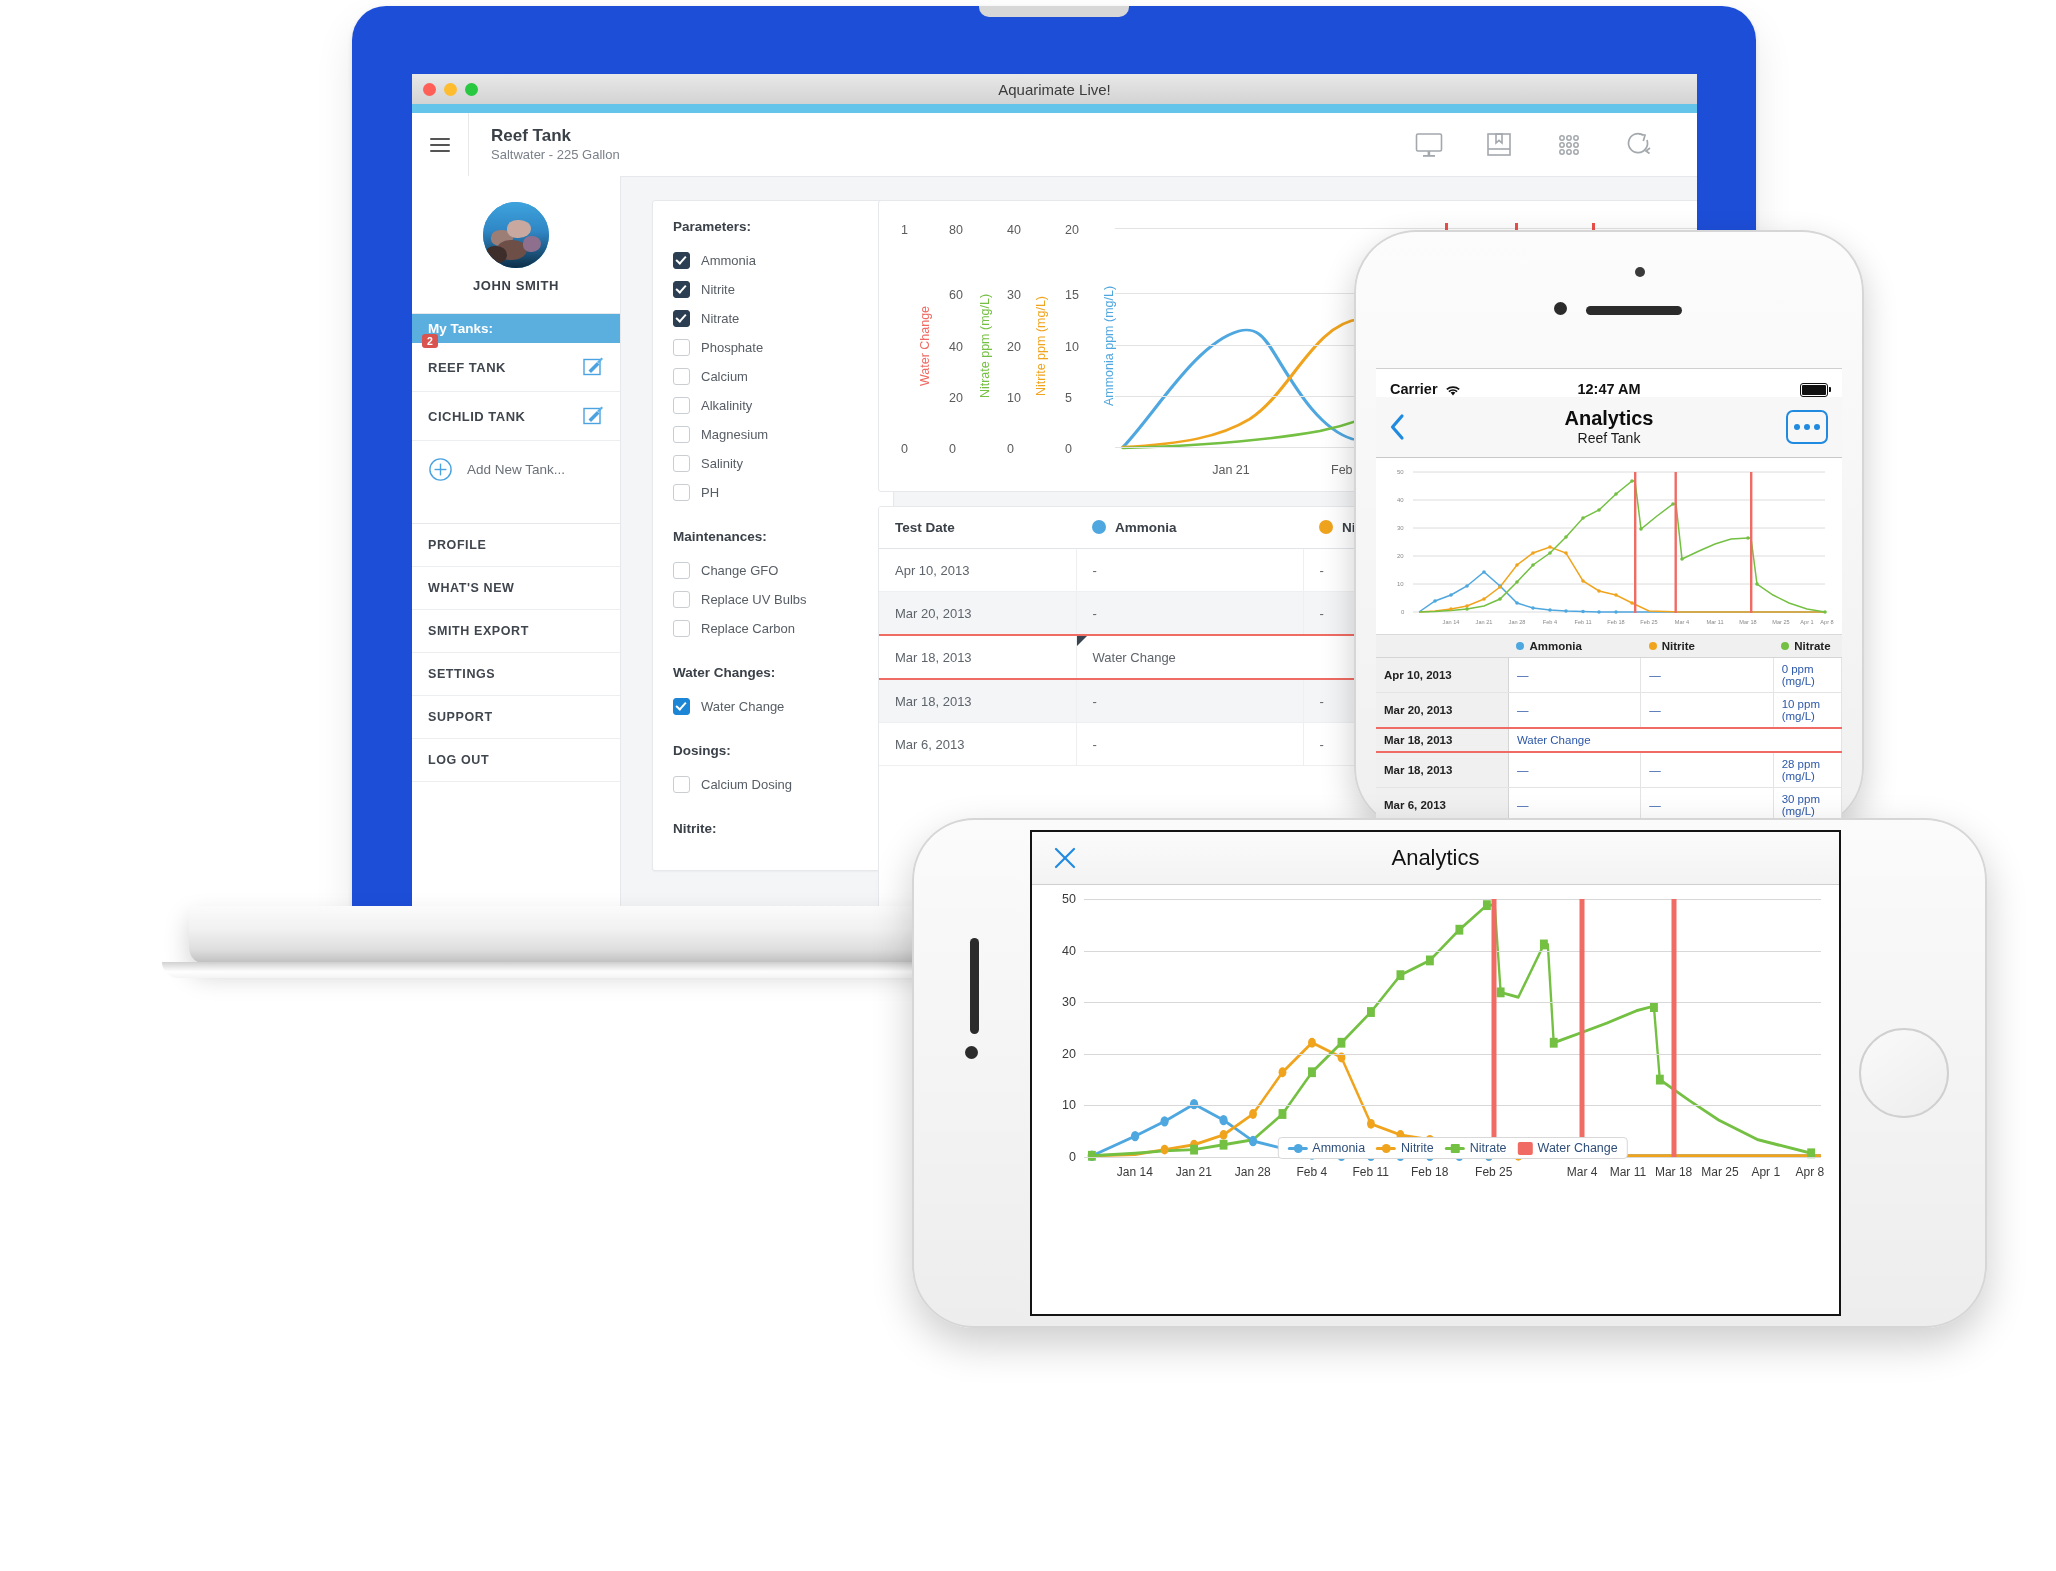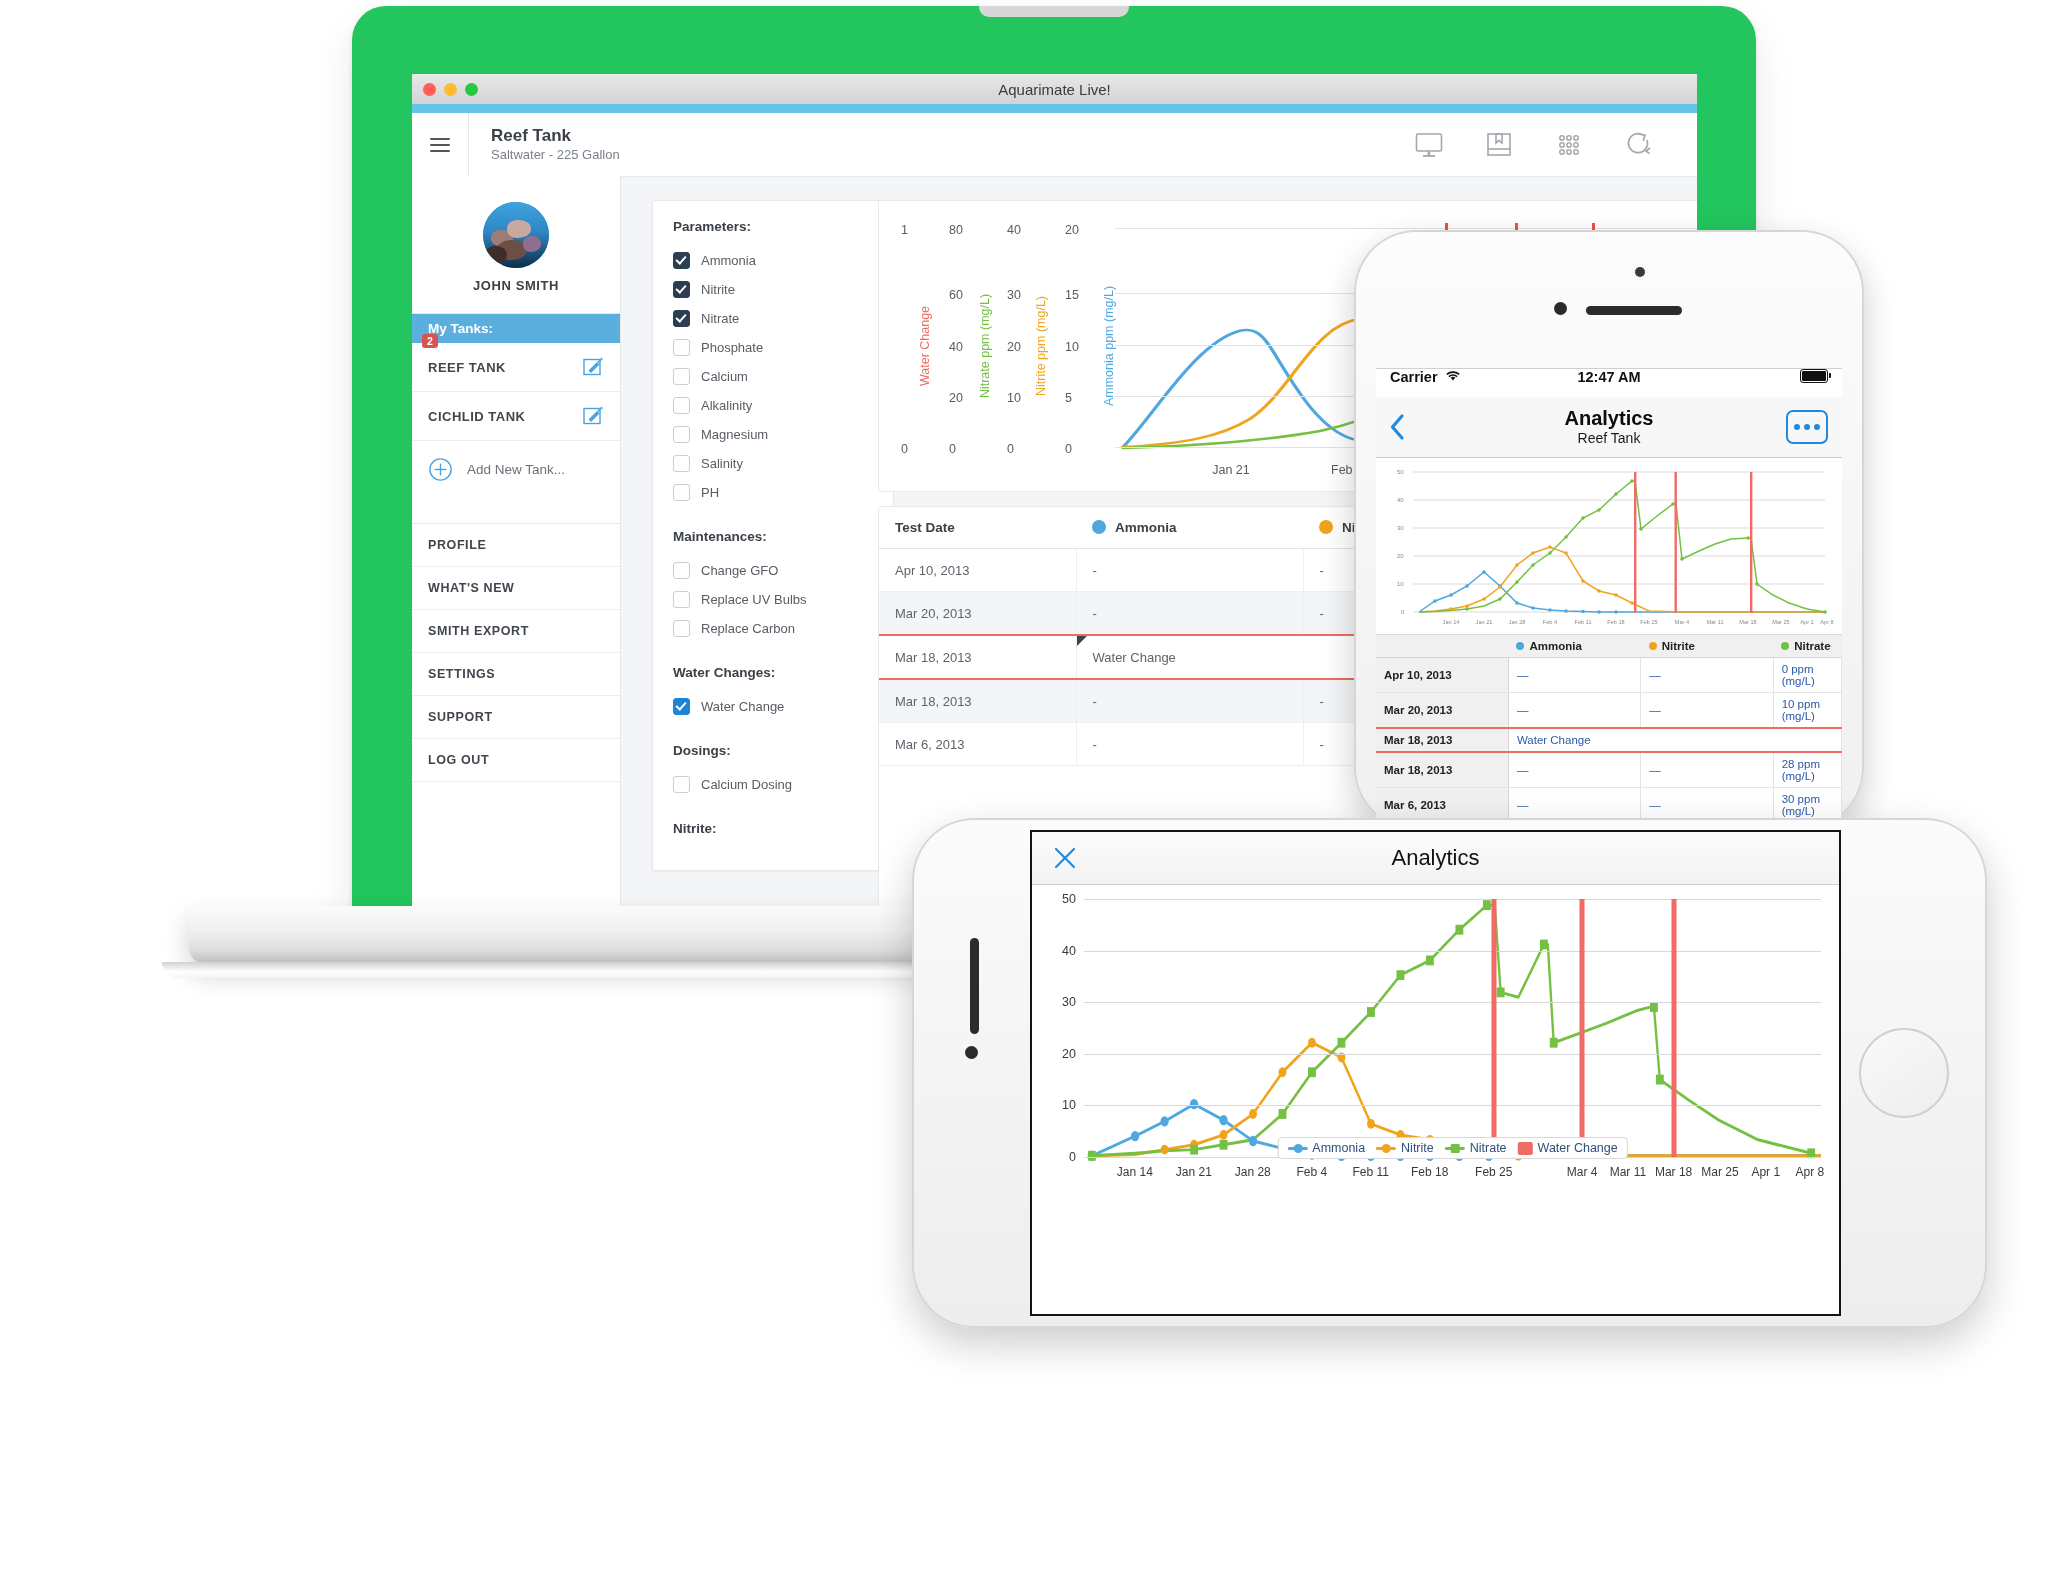--- a/index.html
+++ b/index.html
@@ -8,21 +8,21 @@
     background:#ffffff;
     font-family:"Liberation Sans", sans-serif;
     -webkit-font-smoothing:antialiased;
   }
   .stage{position:absolute;inset:0;}
 
   
   #laptop{position:absolute;left:352px;top:6px;width:1404px;height:908px;}
   .lap-lid{
     position:absolute;left:0;top:0;width:1404px;height:908px;
-    background:#22c55e;border-radius:34px 34px 6px 6px;
+    background:#1d4ed8;border-radius:34px 34px 6px 6px;
     box-shadow:0 2px 5px rgba(0,0,0,.10), 0 18px 40px rgba(0,0,0,.09);
   }
   .lap-screen{
     position:absolute;left:60px;top:68px;width:1285px;height:834px;
     background:#1b1b1b;overflow:hidden;
   }
   .lap-base{
     position:absolute;left:-163px;top:900px;width:1730px;height:58px;
     background:linear-gradient(180deg,#fbfbfb 0%,#f1f1f1 40%,#dedede 75%,#bdbdbd 100%);
     border-radius:0 0 16px 16px;
@@ -122,21 +122,21 @@
 
   
   #ph-p{position:absolute;left:1354px;top:230px;width:510px;height:600px;}
   .pp-body{position:absolute;inset:0;background:linear-gradient(180deg,#fcfcfc,#f0f0f0);border-radius:62px;
            box-shadow:0 0 0 2px #d6d6d6 inset, 0 14px 34px rgba(0,0,0,.20);}
   .pp-screen{position:absolute;left:22px;top:138px;right:22px;bottom:0;background:#fff;overflow:hidden;border-top:1px solid #cfcfcf;}
   .pp-cam{position:absolute;left:200px;top:72px;width:13px;height:13px;border-radius:50%;background:#2b2b2b;}
   .pp-spk{position:absolute;left:232px;top:76px;width:96px;height:9px;border-radius:5px;background:#2b2b2b;}
   .pp-dot{position:absolute;left:281px;top:37px;width:10px;height:10px;border-radius:50%;background:#3a3a3a;}
 
-  .ios-status{height:28px;display:flex;align-items:flex-start;padding:0 14px;font-size:14.5px;font-weight:bold;color:#111;}
+  .ios-status{height:28px;display:flex;align-items:flex-end;padding:0 14px;font-size:14.5px;font-weight:bold;color:#111;}
   .ios-time{position:absolute;left:50%;transform:translateX(-50%);font-size:14.5px;font-weight:bold;}
   .batt{width:26px;height:12px;border:1.6px solid #111;border-radius:3px;position:relative;}
   .batt:after{content:"";position:absolute;right:-4px;top:3px;width:2px;height:5px;background:#111;border-radius:0 1px 1px 0;}
   .batt i{position:absolute;inset:1px;background:#111;border-radius:1px;}
   .ios-nav{height:60px;background:#f7f7f7;border-bottom:1px solid #c9c9c9;display:flex;align-items:center;padding:0 14px;position:relative;}
   .ios-nav .ttl{position:absolute;left:50%;transform:translateX(-50%);text-align:center;}
   .ios-nav .ttl b{display:block;font-size:20px;color:#0d0d0d;line-height:1.1;}
   .ios-nav .ttl s{display:block;font-size:14px;color:#1a1a1a;text-decoration:none;line-height:1.35;}
   .chev{width:15px;height:26px;}
   .more{margin-left:auto;width:38px;height:30px;border:2.4px solid #1f8ae0;border-radius:7px;display:flex;align-items:center;justify-content:center;gap:4px;}

